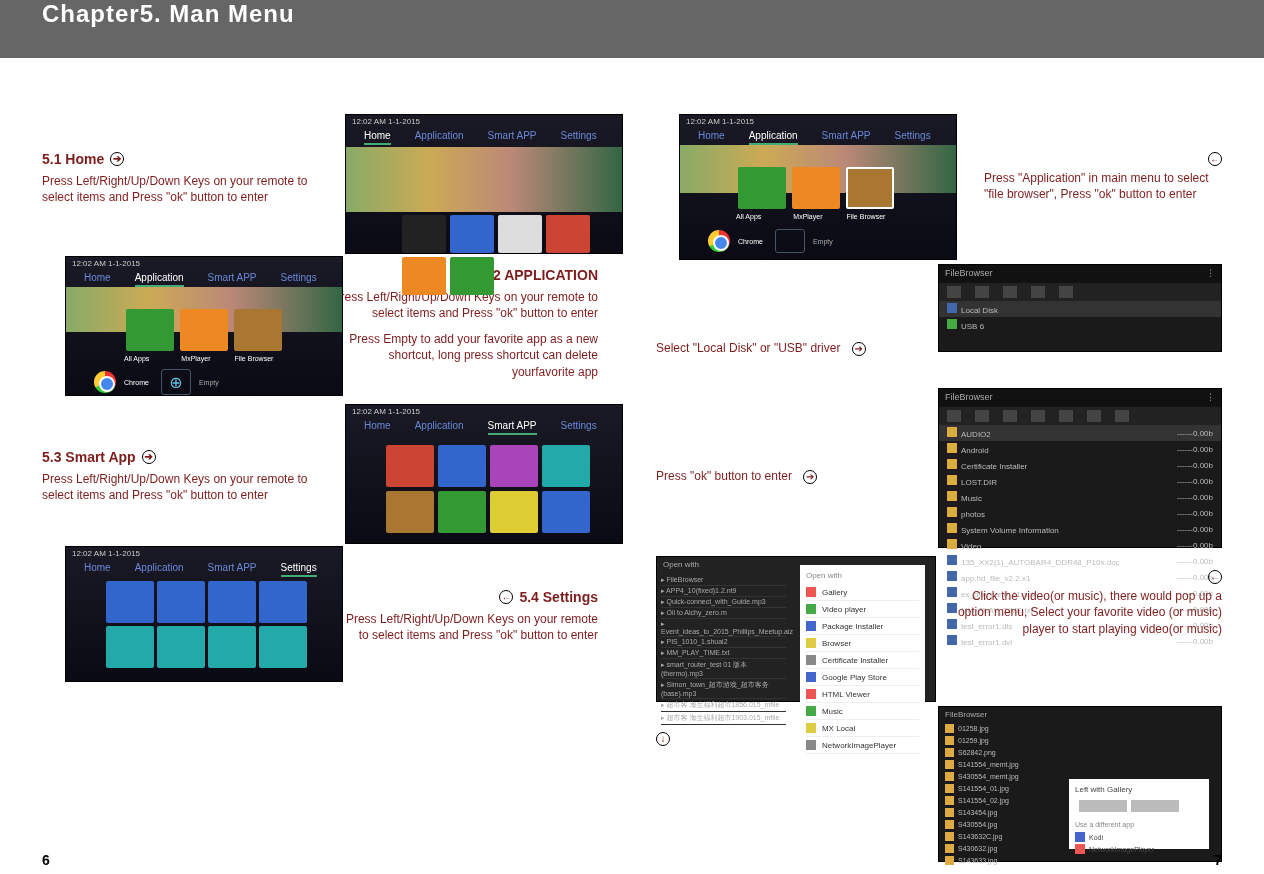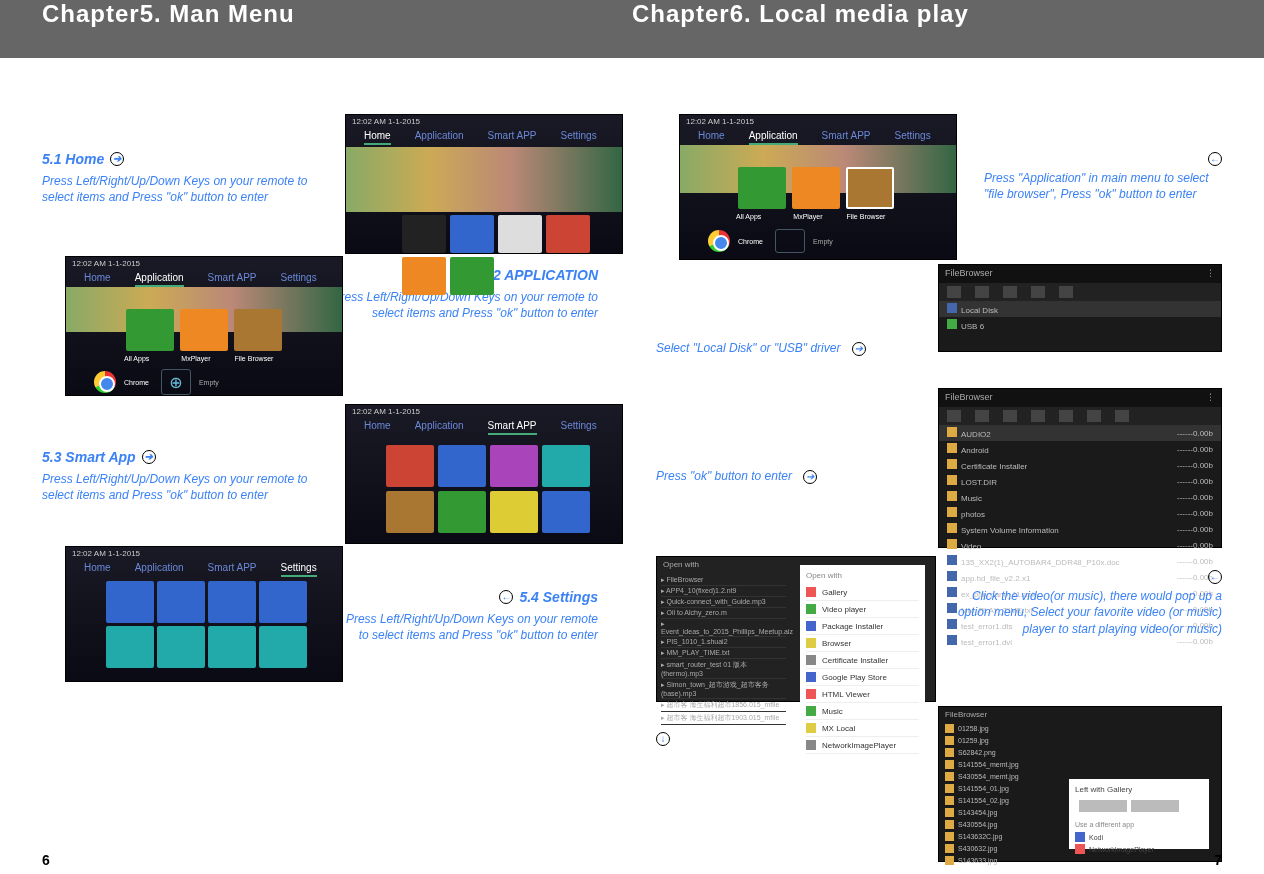--- a/index.html
+++ b/index.html
@@ -81,23 +81,22 @@
   .t-gr{background:#393;} .t-pur{background:#a4b;} .t-brn{background:#a73;}
   .t-blk{background:#222;} .t-wht{background:#ddd;} .t-cy{background:#2aa;}
   .t-yel{background:#dc3;}
   .chrome-ball{width:22px;height:22px;border-radius:50%;background:conic-gradient(#e33 0 120deg,#3c3 120deg 240deg,#fc3 240deg 360deg);position:relative;}
   .chrome-ball::after{content:"";position:absolute;top:5px;left:5px;width:12px;height:12px;border-radius:50%;background:#48e;border:2px solid #fff;}
   .photo-ribbon{position:absolute;left:0;top:32px;right:0;height:65px;background:linear-gradient(90deg,#8a6 0,#ca5 30%,#b87 60%,#364 100%);}
   
   .sect {
     position: absolute;
     font-size: 12px;
-    color: #3b82f6;
+    color: #7f1d1d;
     line-height: 1.35;
-    font-style: italic;
   }
   .sect h2 {
     font-size: 14px;
     font-weight: 700;
     margin-bottom: 4px;
     display: inline-flex;
     align-items: center;
     gap: 6px;
   }
   .sect.right { text-align: right; }
@@ -132,40 +131,40 @@
   .photo-shot .prow{font-size:7px;color:#bbb;padding:1.5px 6px;display:flex;align-items:center;gap:4px;}
   .photo-shot .prow .pic{width:9px;height:9px;background:#da4;}
   .photo-shot .pop{position:absolute;right:12px;top:72px;width:140px;height:70px;background:#fff;font-size:7px;color:#444;padding:6px;}
   .photo-shot .pop .pbtn{display:inline-block;background:#bbb;width:48px;height:12px;margin-left:4px;}
 </style>
 </head>
 <body>
 
 <div class="banner">
   <div class="ch-left">Chapter5.  Man Menu</div>
-  <div class="ch-right">Chapter6.  Local media play</div>
 </div>
 
 <div class="content">
 
   <div class="sect" style="left:42px;top:92px;width:270px;">
     <h2>
         <span>5.1 Home</span>
         <span class="arrow-circ">➔</span>
       </h2>
     <div>Press Left/Right/Up/Down Keys on your remote to select items and Press "ok" button to enter</div>
   </div>
 
   <div class="sect right" style="left:330px;top:208px;width:268px;">
     <h2>
         <span class="arrow-circ">←</span>
         <span>5.2 APPLICATION</span>
       </h2>
     <div>Press Left/Right/Up/Down Keys on your remote to select items and Press "ok" button to enter</div>
     <div style="height:10px;"></div>
+    <div>Press Empty to add your favorite app as a new shortcut, long press shortcut can delete yourfavorite app</div>
   </div>
 
   <div class="sect" style="left:42px;top:390px;width:280px;">
     <h2>
         <span>5.3 Smart App</span>
         <span class="arrow-circ">➔</span>
       </h2>
     <div>Press Left/Right/Up/Down Keys on your remote to select items and Press "ok" button to enter</div>
   </div>
 

